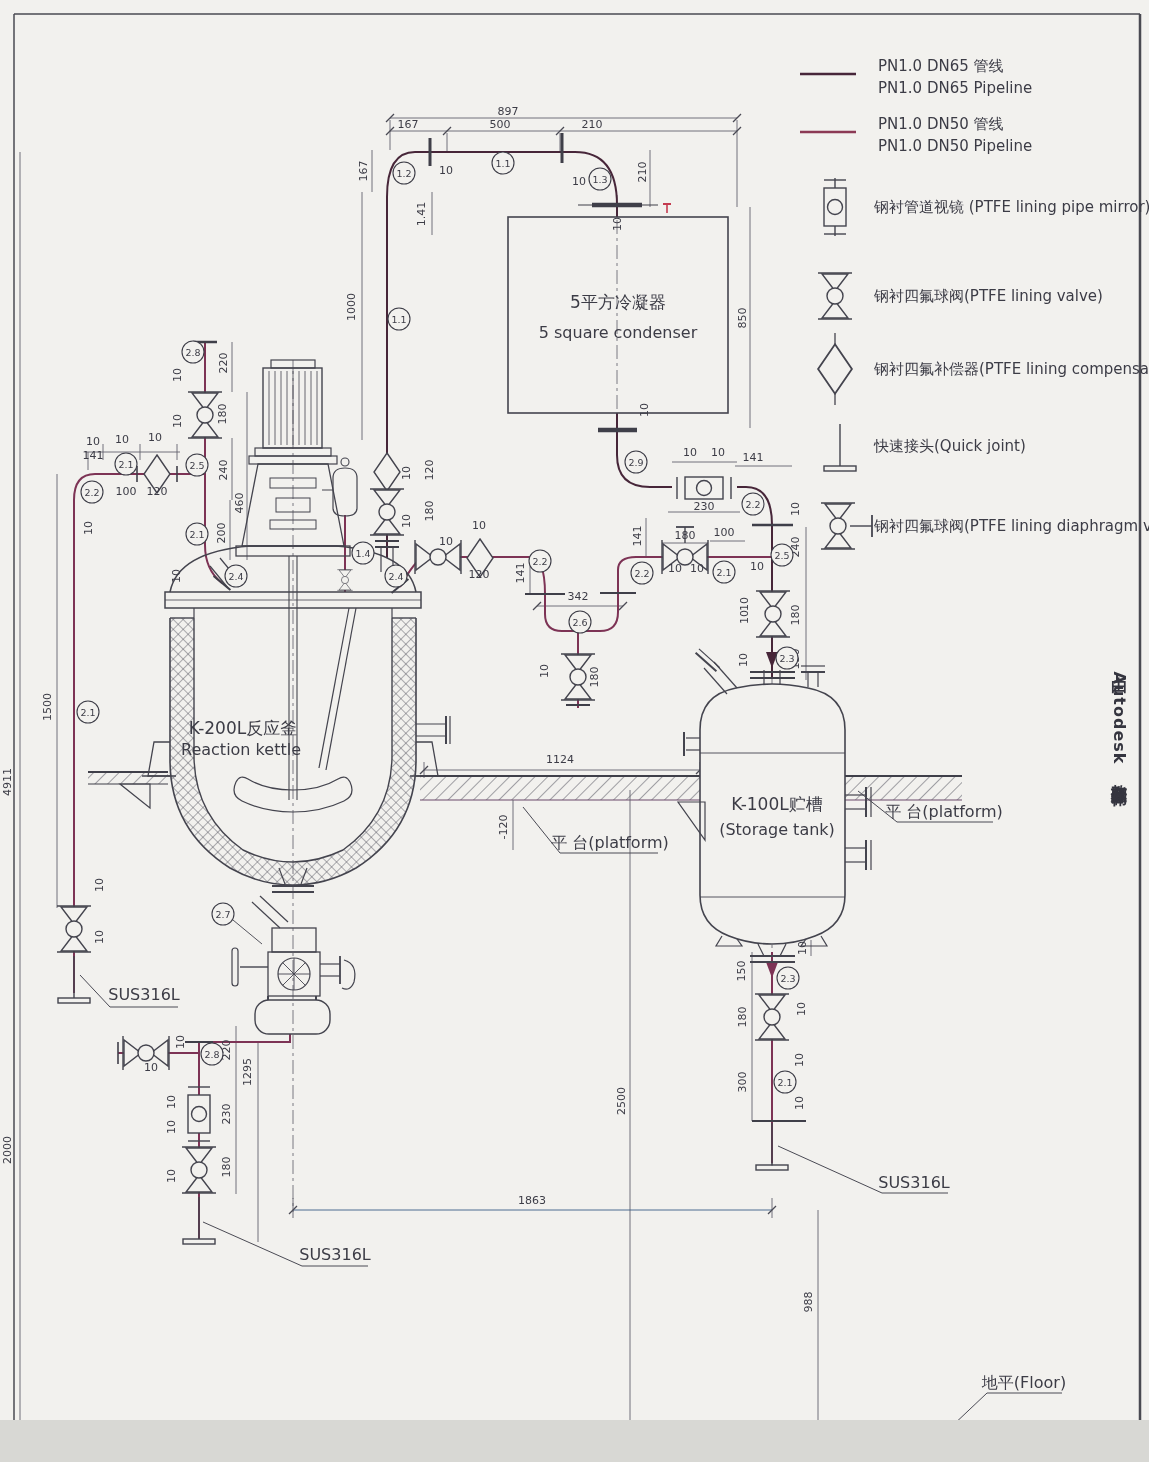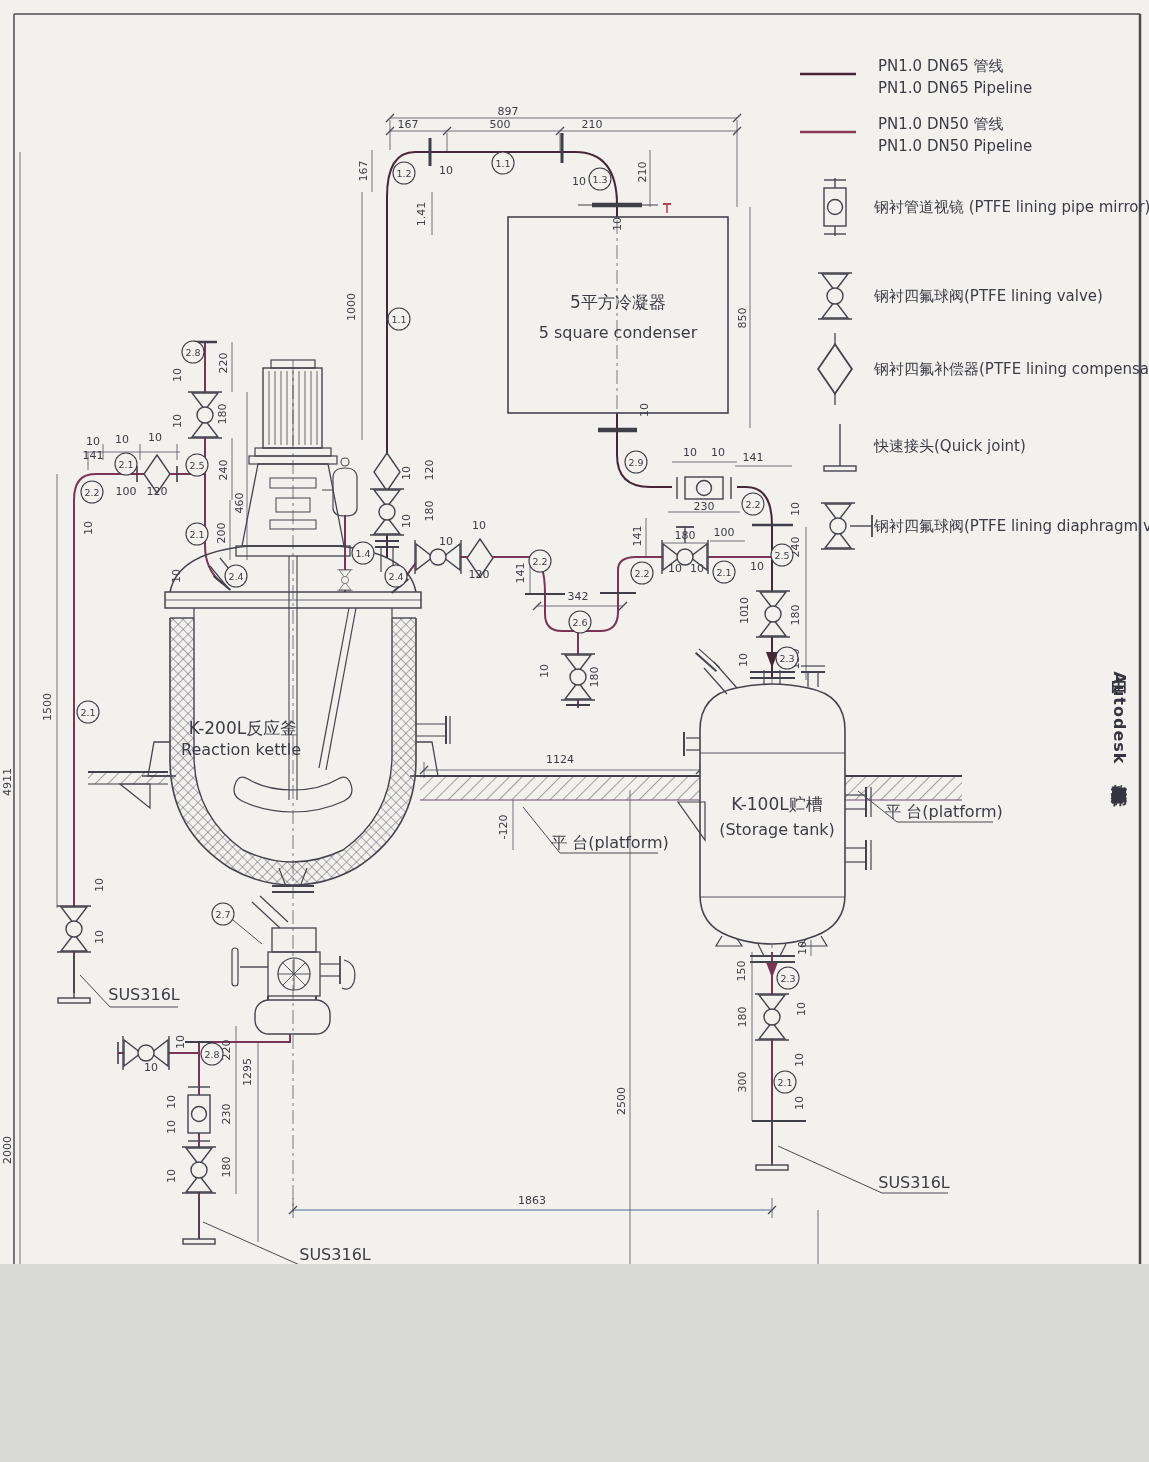--- a/index.html
+++ b/index.html
@@ -1,17 +1,17 @@
 <!DOCTYPE html>
 <html><head>
 <meta charset="utf-8">
 <style>
   html,body{margin:0;padding:0;background:#d8d8d4;}
   .canvas{
-    position:relative;width:1149px;height:1264px;
+    position:relative;width:1149px;height:1420px;
     background:#f2f1ee;
     font-family:"DejaVu Sans", sans-serif;
     overflow:hidden;
   }
   svg{position:absolute;left:0;top:0;}
   .dim{font-size:11px;fill:#3c3c46;}
   .tagtext{font-size:9.5px;fill:#3c3c46;}
   .note{font-size:16px;fill:#3c3c46;}
   .eq-zh{font-size:17px;fill:#3c3c46;}
   .eq-en{font-size:16px;fill:#3c3c46;}

